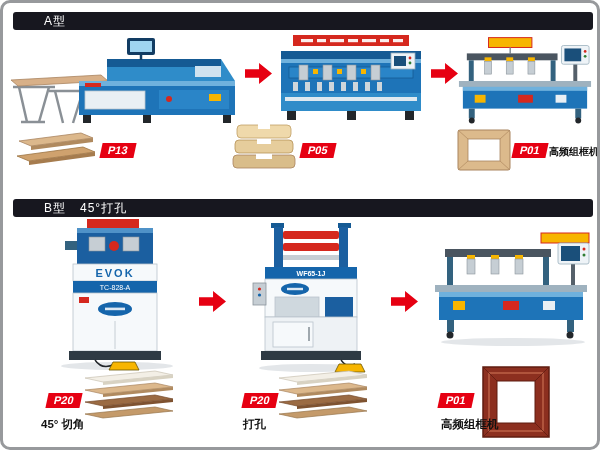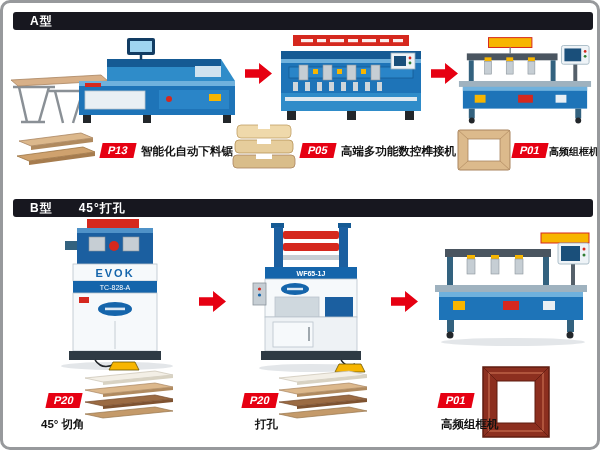--- a/index.html
+++ b/index.html
@@ -1,23 +1,23 @@
 <!DOCTYPE html>
 <html><head>
 <meta charset="utf-8">
 <style>
   *{margin:0;padding:0;box-sizing:border-box}
   html,body{width:600px;height:450px;overflow:hidden;background:#fff;
     font-family:"Liberation Sans",sans-serif}
   .page{position:relative;width:600px;height:450px;background:#fff;
     border:3px solid #97999c;border-radius:10px;overflow:hidden}
   .header{position:absolute;left:10px;width:580px;height:18px;background:#17171f;
-    border-radius:3px;display:flex;align-items:center;padding-left:17px;
-    color:#fff;font-size:12px;font-weight:bold;letter-spacing:1px}
-  .header .sub{margin-left:26px}
+    border-radius:3px;display:flex;align-items:center;padding-left:31px;
+    color:#fff;font-size:12px;font-weight:normal;letter-spacing:1px}
+  .header .sub{margin-left:14px}
   .arrow{position:absolute;width:27px;height:21px;background:#e60012;
     clip-path:polygon(0 30%,52% 30%,52% 0,100% 50%,52% 100%,52% 70%,0 70%)}
   .tag{position:absolute;height:15px;background:#e60012;color:#fff;font-weight:bold;
     font-size:11px;line-height:15px;padding:0 7px;transform:skewX(-12deg);white-space:nowrap}
   .caption{position:absolute;font-size:11.5px;font-weight:bold;color:#111;white-space:nowrap}
   svg{position:absolute;overflow:visible}
   svg text{font-family:"Liberation Sans",sans-serif}
 </style>
 </head>
 <body>
@@ -149,32 +149,30 @@
     <circle cx="125" cy="84" r="3" fill="#22262a"></circle>
   </svg>
 
   <svg style="left:12px;top:127px;width:86px;height:40px" viewBox="0 0 86 40">
     <polygon points="4,11 66,3 78,8 16,16" fill="#dcb88c" stroke="#a9845f" stroke-width="0.8"></polygon>
     <polygon points="16,16 78,8 78,12 16,20" fill="#b08a5f"></polygon>
     <polygon points="2,26 68,17 80,22 14,31" fill="#cfa26e" stroke="#9c7443" stroke-width="0.8"></polygon>
     <polygon points="14,31 80,22 80,26 14,35" fill="#a67c4e"></polygon>
   </svg>
   <div class="tag" style="left:98px;top:140px">P13</div>
-  <div class="caption" style="left:138px;top:141px">智能化自动下料锯</div>
 
   <svg style="left:228px;top:118px;width:66px;height:50px" viewBox="0 0 66 50">
     <rect x="6" y="4" width="54" height="13" rx="4" fill="#efd9ab" stroke="#c0a066" stroke-width="0.8"></rect>
     <rect x="27" y="3" width="12" height="5" fill="#ffffff"></rect>
     <rect x="4" y="19" width="58" height="13" rx="4" fill="#e6cd9c" stroke="#b59257" stroke-width="0.8"></rect>
     <rect x="26" y="18" width="14" height="5" fill="#ffffff"></rect>
     <rect x="2" y="34" width="62" height="13" rx="4" fill="#d9bd8a" stroke="#a9845f" stroke-width="0.8"></rect>
     <rect x="25" y="33" width="16" height="5" fill="#ffffff"></rect>
   </svg>
   <div class="tag" style="left:298px;top:140px">P05</div>
-  <div class="caption" style="left:338px;top:141px">高端多功能数控榫接机</div>
 
   <svg style="left:454px;top:126px;width:54px;height:42px" viewBox="0 0 54 42">
     <rect x="1" y="1" width="52" height="40" rx="2" fill="#dcba8c" stroke="#a9845f" stroke-width="1"></rect>
     <rect x="11" y="10" width="32" height="22" fill="#ffffff" stroke="#a9845f" stroke-width="0.8"></rect>
     <line x1="1" y1="1" x2="11" y2="10" stroke="#b08a5f" stroke-width="0.7"></line>
     <line x1="53" y1="1" x2="43" y2="10" stroke="#b08a5f" stroke-width="0.7"></line>
     <line x1="1" y1="41" x2="11" y2="32" stroke="#b08a5f" stroke-width="0.7"></line>
     <line x1="53" y1="41" x2="43" y2="32" stroke="#b08a5f" stroke-width="0.7"></line>
   </svg>
   <div class="tag" style="left:510px;top:140px">P01</div>
@@ -292,21 +290,21 @@
   <div class="tag" style="left:240px;top:390px">P20</div>
   <svg style="left:274px;top:366px;width:92px;height:50px" viewBox="0 0 92 50">
     <polygon points="2,9 72,2 90,6 20,13" fill="#f3efe6" stroke="#c9c2b2" stroke-width="0.7"></polygon>
     <polygon points="20,13 90,6 90,9 20,16" fill="#d8d2c2"></polygon>
     <polygon points="2,21 72,14 90,18 20,25" fill="#dcb88c" stroke="#a9845f" stroke-width="0.7"></polygon>
     <polygon points="20,25 90,18 90,21 20,28" fill="#b08a5f"></polygon>
     <polygon points="2,33 72,26 90,30 20,37" fill="#9b6b43" stroke="#74492a" stroke-width="0.7"></polygon>
     <polygon points="20,37 90,30 90,33 20,40" fill="#7e5230"></polygon>
     <polygon points="2,45 72,38 90,42 20,49" fill="#c49a6a" stroke="#96744a" stroke-width="0.7"></polygon>
   </svg>
-  <div class="caption" style="left:252px;top:414px">打孔</div>
+  <div class="caption" style="left:240px;top:414px">打孔</div>
 
   <div class="tag" style="left:436px;top:390px">P01</div>
   <svg style="left:478px;top:362px;width:70px;height:74px" viewBox="0 0 70 74">
     <rect x="2" y="2" width="66" height="70" fill="#8c2f1f" stroke="#5f1c10" stroke-width="1.5"></rect>
     <rect x="8" y="8" width="54" height="58" fill="none" stroke="#b0543c" stroke-width="2"></rect>
     <rect x="16" y="16" width="38" height="42" fill="#ffffff" stroke="#5f1c10" stroke-width="1"></rect>
     <line x1="2" y1="2" x2="16" y2="16" stroke="#5f1c10" stroke-width="0.8"></line>
     <line x1="68" y1="2" x2="54" y2="16" stroke="#5f1c10" stroke-width="0.8"></line>
     <line x1="2" y1="72" x2="16" y2="58" stroke="#5f1c10" stroke-width="0.8"></line>
     <line x1="68" y1="72" x2="54" y2="58" stroke="#5f1c10" stroke-width="0.8"></line>

